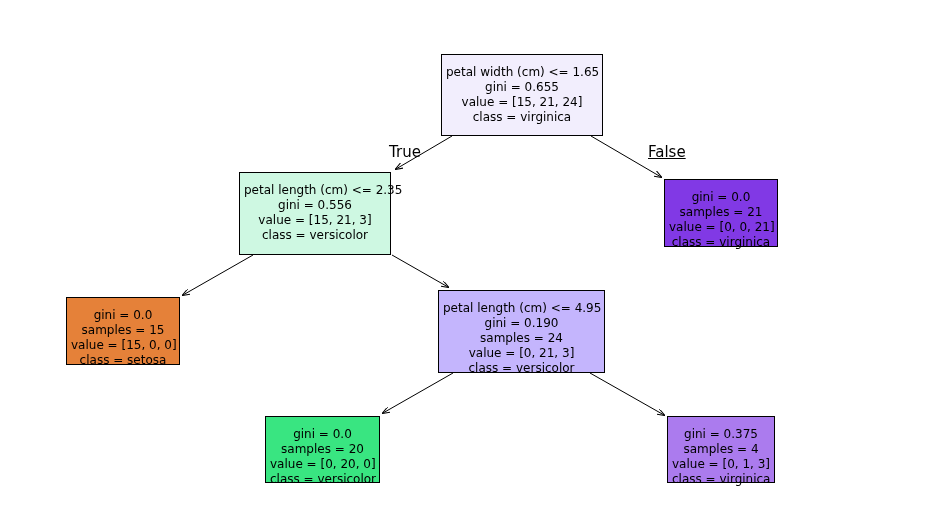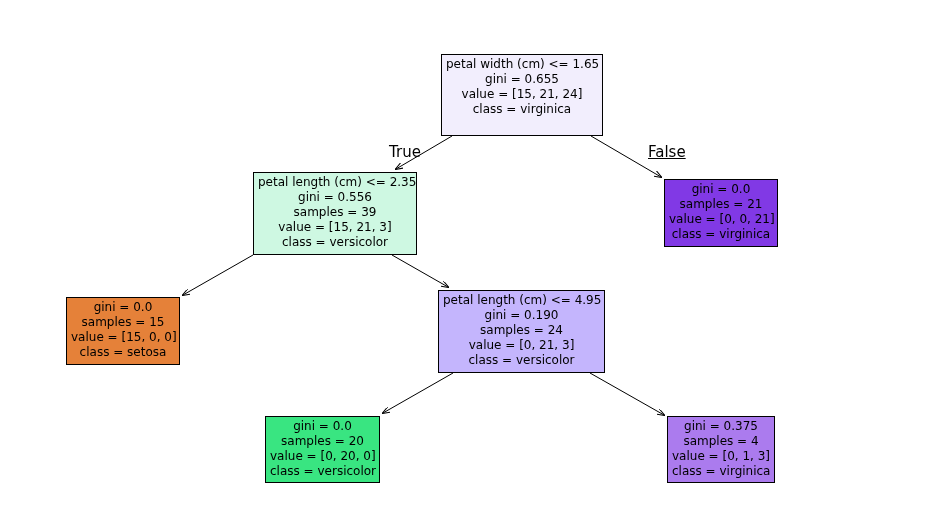--- a/index.html
+++ b/index.html
@@ -7,21 +7,21 @@
          font-family: "DejaVu Sans", sans-serif; }
   #tree-svg { position: absolute; left: 0; top: 0; }
   .node {
     position: absolute;
     box-sizing: border-box;
     border: 1px solid #000;
     font-size: 12px;
     line-height: 15px;
     text-align: center;
     color: #000;
-    padding: 2px 4px;
+    padding: 10px 4px;
     white-space: nowrap;
   }
   .node div { margin: 0; }
   .edge-label { position: absolute; font-size: 15px; color: #000; }
 </style>
 </head>
 <body>
 
 <svg id="tree-svg" width="926" height="517">
   <defs>
@@ -40,24 +40,23 @@
 <span class="edge-label" style="left:389px; top:143px;">True</span>
 <span class="edge-label" style="left:648px; top:143px;text-decoration:underline;">False</span>
 
 <div class="node" style="left: 441px; top: 54px; width: 162px; height: 82px; background: rgb(242, 238, 253);">
   <div>petal width (cm) &lt;= 1.65</div>
   <div>gini = 0.655</div>
   <div>value = [15, 21, 24]</div>
   <div>class = virginica</div>
 </div>
 
-<div class="node" style="left: 253px; top: 172px; width: 164px; height: 83px; background: rgb(206, 248, 226);">
+<div class="node" style="left: 239px; top: 172px; width: 152px; height: 83px; background: rgb(206, 248, 226);">
   <div>petal length (cm) &lt;= 2.35</div>
   <div>gini = 0.556</div>
-  <div>samples = 39</div>
   <div>value = [15, 21, 3]</div>
   <div>class = versicolor</div>
 </div>
 
 <div class="node" style="left: 664px; top: 179px; width: 114px; height: 68px; background: rgb(129, 57, 229);">
   <div>gini = 0.0</div>
   <div>samples = 21</div>
   <div>value = [0, 0, 21]</div>
   <div>class = virginica</div>
 </div>

